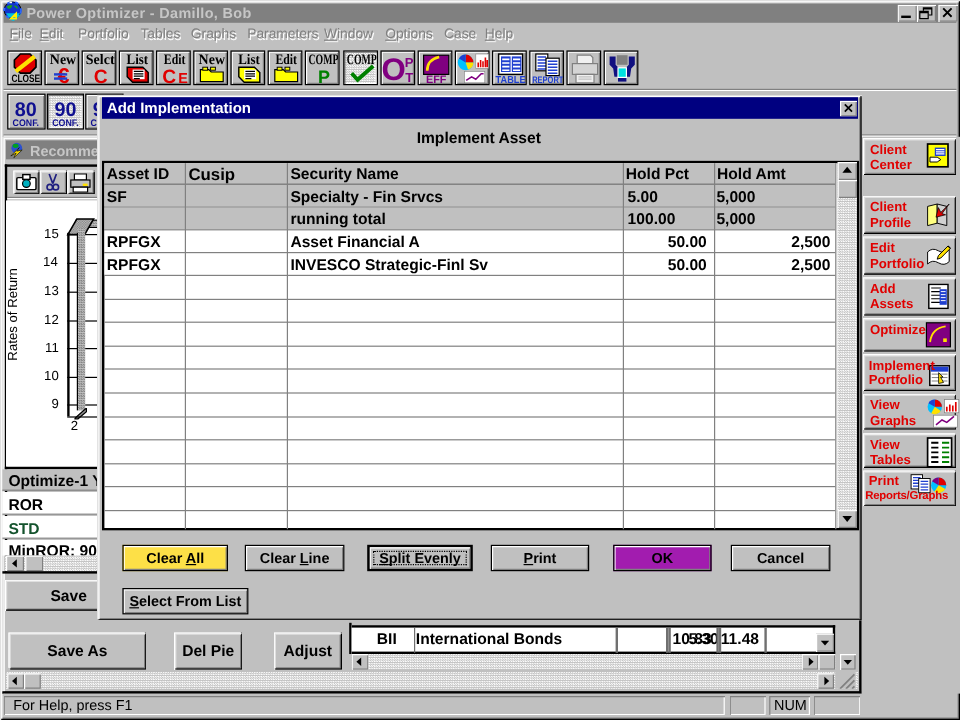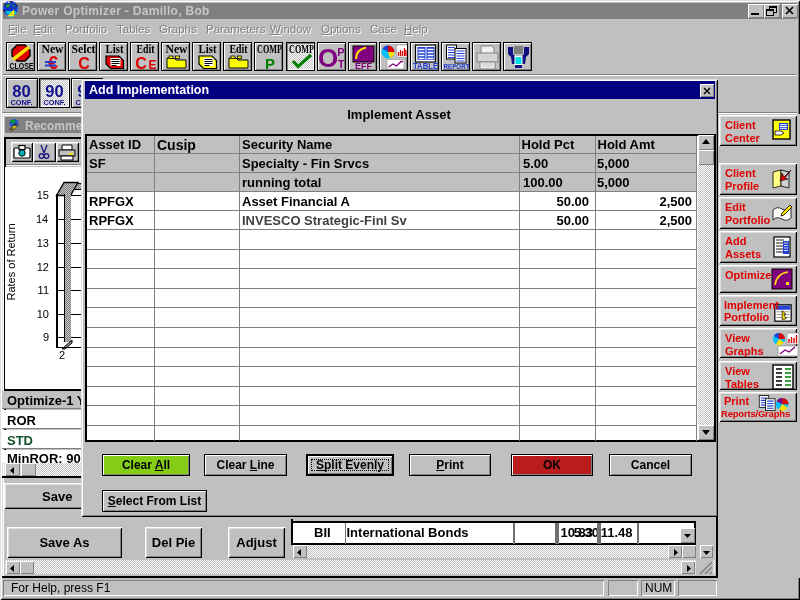--- a/index.html
+++ b/index.html
@@ -420,21 +420,21 @@
 <div class="abs b" style="left:242px;top:175px;font-size:13px;color:#000;white-space:nowrap;">running total</div>
 <div class="abs b" style="left:523px;top:175px;font-size:13px;color:#000;">100.00</div>
 <div class="abs b" style="left:597px;top:175px;font-size:13px;color:#000;">5,000</div>
 <div class="abs" style="left:87px;top:192px;width:609px;height:18px;background:#ffffff;"></div>
 <div class="abs b" style="left:89px;top:194px;font-size:13px;color:#000;">RPFGX</div>
 <div class="abs b" style="left:242px;top:194px;font-size:13px;color:#000;white-space:nowrap;">Asset Financial A</div>
 <div class="abs b" style="left:521px;top:194px;width:68px;text-align:right;font-size:13px;color:#000;">50.00</div>
 <div class="abs b" style="left:597px;top:194px;width:95px;text-align:right;font-size:13px;color:#000;">2,500</div>
 <div class="abs" style="left:87px;top:211px;width:609px;height:18px;background:#ffffff;"></div>
 <div class="abs b" style="left:89px;top:213px;font-size:13px;color:#000;">RPFGX</div>
-<div class="abs b" style="left:242px;top:213px;font-size:13px;color:#404040;white-space:nowrap;">INVESCO Strategic-Finl Sv</div>
+<div class="abs b" style="left:242px;top:213px;font-size:13px;color:#000000;white-space:nowrap;">INVESCO Strategic-Finl Sv</div>
 <div class="abs b" style="left:521px;top:213px;width:68px;text-align:right;font-size:13px;color:#000;">50.00</div>
 <div class="abs b" style="left:597px;top:213px;width:95px;text-align:right;font-size:13px;color:#000;">2,500</div>
 <div class="abs" style="left:87px;top:153px;width:609px;height:1px;background:#808080;"></div>
 <div class="abs" style="left:87px;top:172px;width:609px;height:1px;background:#808080;"></div>
 <div class="abs" style="left:87px;top:191px;width:609px;height:1px;background:#808080;"></div>
 <div class="abs" style="left:87px;top:210px;width:609px;height:1px;background:#808080;"></div>
 <div class="abs" style="left:87px;top:229px;width:609px;height:1px;background:#808080;"></div>
 <div class="abs" style="left:87px;top:249px;width:609px;height:1px;background:#808080;"></div>
 <div class="abs" style="left:87px;top:268px;width:609px;height:1px;background:#808080;"></div>
 <div class="abs" style="left:87px;top:288px;width:609px;height:1px;background:#808080;"></div>
@@ -451,28 +451,28 @@
 <div class="abs" style="left:594.6px;top:135.5px;width:1px;height:305px;background:#808080;"></div>
 <div class="abs" style="left:696px;top:135.5px;width:1px;height:305px;background:#808080;"></div>
 <div class="abs checker" style="left:698px;top:135px;width:16px;height:305px;"></div>
 <div class="abs raised1 gray" style="left:698px;top:135px;width:16px;height:15px;"><svg width="16" height="15">
       <polygon points="8,4 12,9 4,9" fill="#000"></polygon>
     </svg></div>
 <div class="abs raised1" style="left:698px;top:150px;width:16px;height:15px;background:#c0c0c0;"></div>
 <div class="abs raised1 gray" style="left:698px;top:425px;width:16px;height:15px;"><svg width="16" height="15">
       <polygon points="8,10 12,5 4,5" fill="#000"></polygon>
     </svg></div>
-<div class="abs" style="left:102px;top:454px;width:88px;height:22px;background:#84cc16;border:1px solid #000;box-shadow:inset 1px 1px 0 #ffffff, inset -1px -1px 0 #808080;text-align:center;font-weight:bold;font-size:12px;line-height:20px;color:#000;">Clear <u>A</u>ll</div>
+<div class="abs" style="left:102px;top:454px;width:88px;height:22px;background:#fde047;border:1px solid #000;box-shadow:inset 1px 1px 0 #ffffff, inset -1px -1px 0 #808080;text-align:center;font-weight:bold;font-size:12px;line-height:20px;color:#000;">Clear <u>A</u>ll</div>
 <div class="abs" style="left:204px;top:454px;width:83px;height:22px;background:#c0c0c0;border:1px solid #000;box-shadow:inset 1px 1px 0 #ffffff, inset -1px -1px 0 #808080;text-align:center;font-weight:bold;font-size:12px;line-height:20px;color:#000;">Clear <u>L</u>ine</div>
 <div class="abs" style="left:306px;top:454px;width:88px;height:22px;border:2px solid #000;background:#c0c0c0;">
 <div class="abs" style="left:0;top:0;width:84px;height:18px;box-shadow: inset 1px 1px 0 #ffffff, inset -1px -1px 0 #808080;">
 <div class="abs" style="left:3px;top:3px;right:3px;bottom:3px;border:1px dotted #000;text-align:center;font-weight:bold;font-size:12px;line-height:10px;color:#000;"><u>S</u>plit Evenly</div>
     </div>
   </div>
 <div class="abs" style="left:409px;top:454px;width:82px;height:22px;background:#c0c0c0;border:1px solid #000;box-shadow:inset 1px 1px 0 #ffffff, inset -1px -1px 0 #808080;text-align:center;font-weight:bold;font-size:12px;line-height:20px;color:#000;"><u>P</u>rint</div>
-<div class="abs" style="left:511px;top:454px;width:82px;height:22px;background:#b91c1c;border:1px solid #000;box-shadow:inset 1px 1px 0 #ffffff, inset -1px -1px 0 #808080;text-align:center;font-weight:bold;font-size:12px;line-height:20px;color:#000;">OK</div>
+<div class="abs" style="left:511px;top:454px;width:82px;height:22px;background:#a21caf;border:1px solid #000;box-shadow:inset 1px 1px 0 #ffffff, inset -1px -1px 0 #808080;text-align:center;font-weight:bold;font-size:12px;line-height:20px;color:#000;">OK</div>
 <div class="abs" style="left:609px;top:454px;width:83px;height:22px;background:#c0c0c0;border:1px solid #000;box-shadow:inset 1px 1px 0 #ffffff, inset -1px -1px 0 #808080;text-align:center;font-weight:bold;font-size:12px;line-height:20px;color:#000;">Cancel</div>
 <div class="abs" style="left:102px;top:490px;width:105px;height:22px;background:#c0c0c0;border:1px solid #000;box-shadow:inset 1px 1px 0 #ffffff, inset -1px -1px 0 #808080;text-align:center;font-weight:bold;font-size:12px;line-height:20px;color:#000;"><u>S</u>elect From List</div>
 <div class="abs" style="left:3px;top:578px;width:794px;height:19px;background:#c0c0c0;"></div>
 <div class="abs sunken" style="left:3px;top:580px;width:601px;height:16px;font-size:12px;color:#000;padding:1px 0 0 8px;">For Help, press F1</div>
 <div class="abs sunken" style="left:608px;top:580px;width:30px;height:16px;"></div>
 <div class="abs sunken" style="left:641px;top:580px;width:34px;height:16px;font-size:12px;color:#000;padding:1px 0 0 4px;">NUM</div>
 <div class="abs sunken" style="left:678px;top:580px;width:39px;height:16px;"></div>
 
 </body></html>

